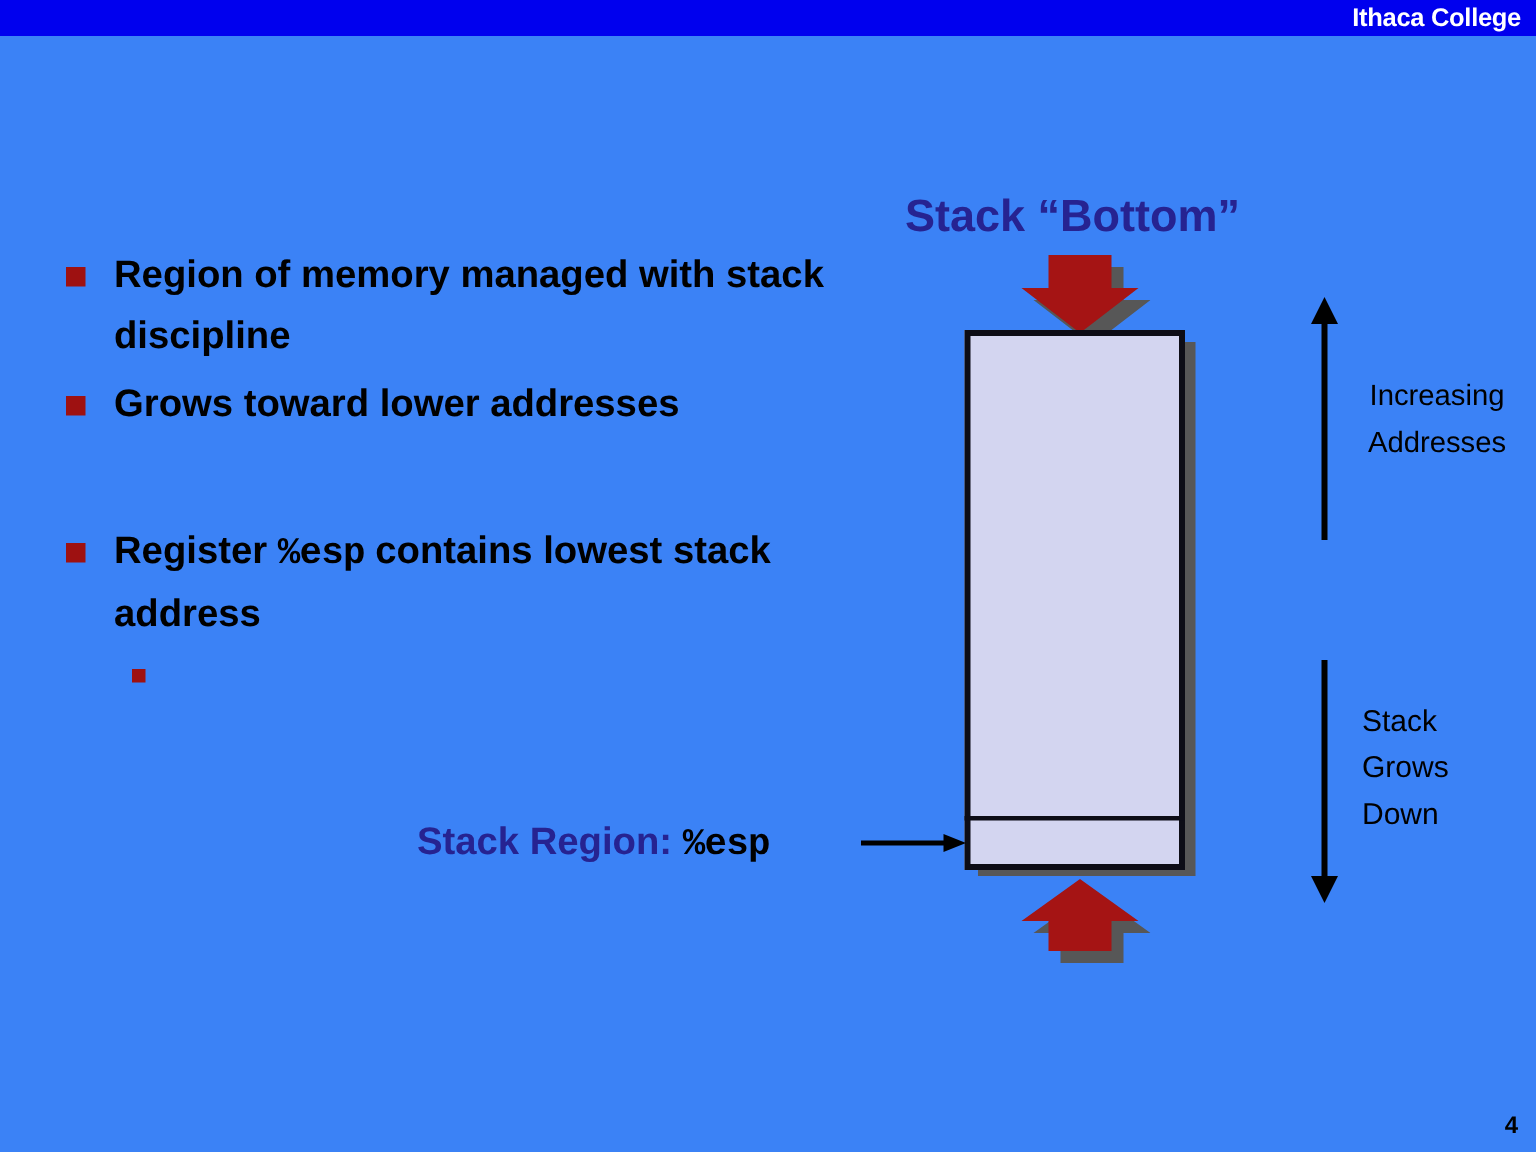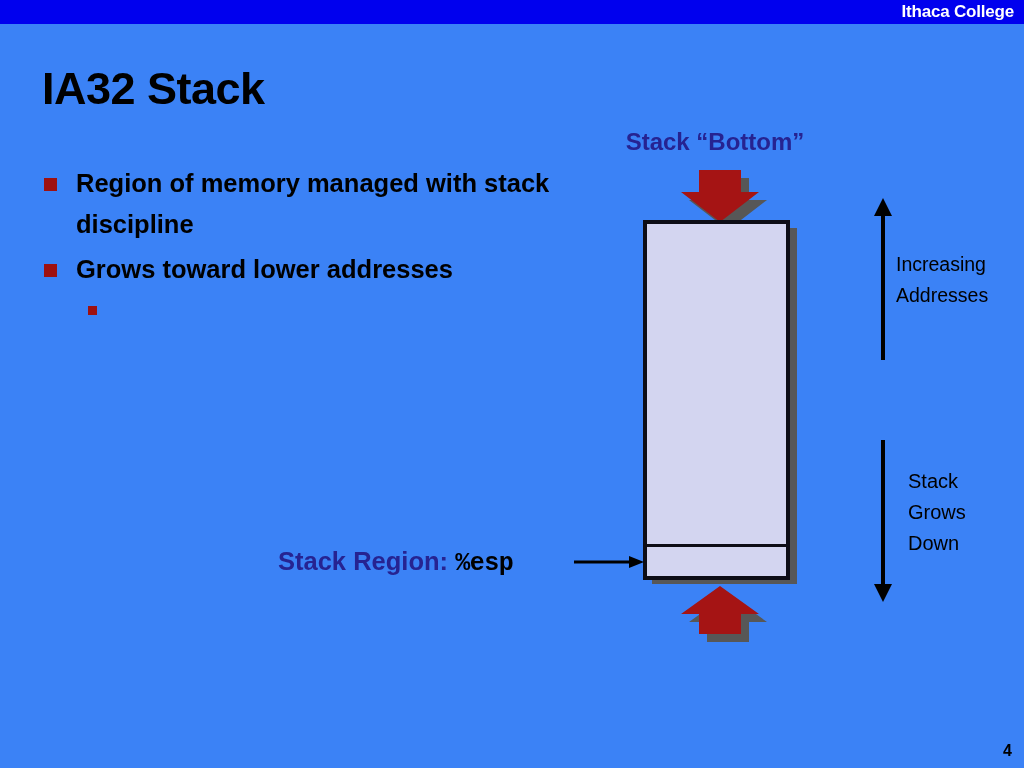--- a/index.html
+++ b/index.html
@@ -108,21 +108,21 @@
 
   
   .diagram { position: absolute; left: 0; top: 0; width: 1024px; height: 768px; }
 
   .lbl-bottom {
     position: absolute;
     left: 560px;
     top: 128px;
     width: 310px;
     text-align: center;
-    font-size: 24px;
+    font-size: 30px;
     font-weight: bold;
     color: #262391;
     white-space: nowrap;
   }
   .lbl-top {
     position: absolute;
     left: 560px;
     top: 638px;
     width: 310px;
     text-align: center;
@@ -189,21 +189,21 @@
 
   .lbl-increasing {
     position: absolute;
     left: 896px;
     top: 249px;
     width: 124px;
     font-size: 19.5px;
     font-weight: normal;
     color: #000000;
     line-height: 31px;
-    text-align: left;
+    text-align: center;
   }
   .lbl-grows {
     position: absolute;
     left: 908px;
     top: 466px;
     width: 116px;
     font-size: 20px;
     font-weight: normal;
     color: #000000;
     line-height: 31px;
@@ -222,34 +222,37 @@
 </style>
 </head>
 <body>
 
 <div id="slide">
 
   <div class="brandbar">
     <span class="brandbar-text">Ithaca College</span>
   </div>
 
-  <div class="slide-title">IA32 Stack</div>
 
   <div class="bullets">
 
     <div class="bullet">
       <span class="marker"></span>
       <span>Region of memory managed with stack discipline</span>
     </div>
 
     <div class="bullet gap2">
       <span class="marker"></span>
       <span>Grows toward lower addresses</span>
     </div>
 
+    <div class="bullet spaced">
+      <span class="marker"></span>
+      <span>Register </span><span class="mono">%esp</span><span> contains lowest  stack address</span>
+    </div>
 
     <div class="subbullet">
       <span class="marker2"></span>
     </div>
 
   </div>
 
   <div class="diagram">
 
     <div class="lbl-bottom">Stack “Bottom”</div>

